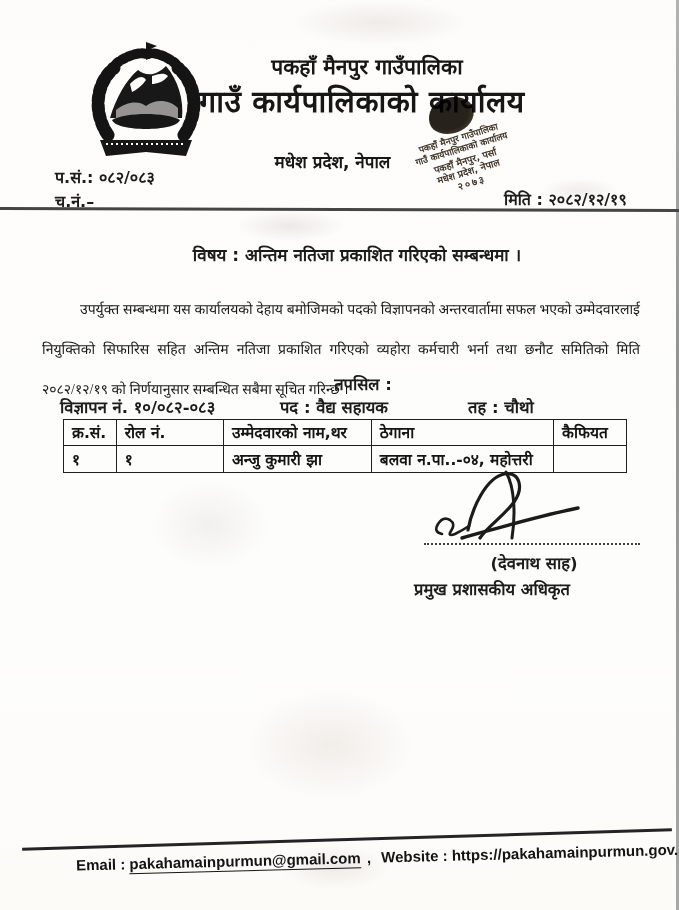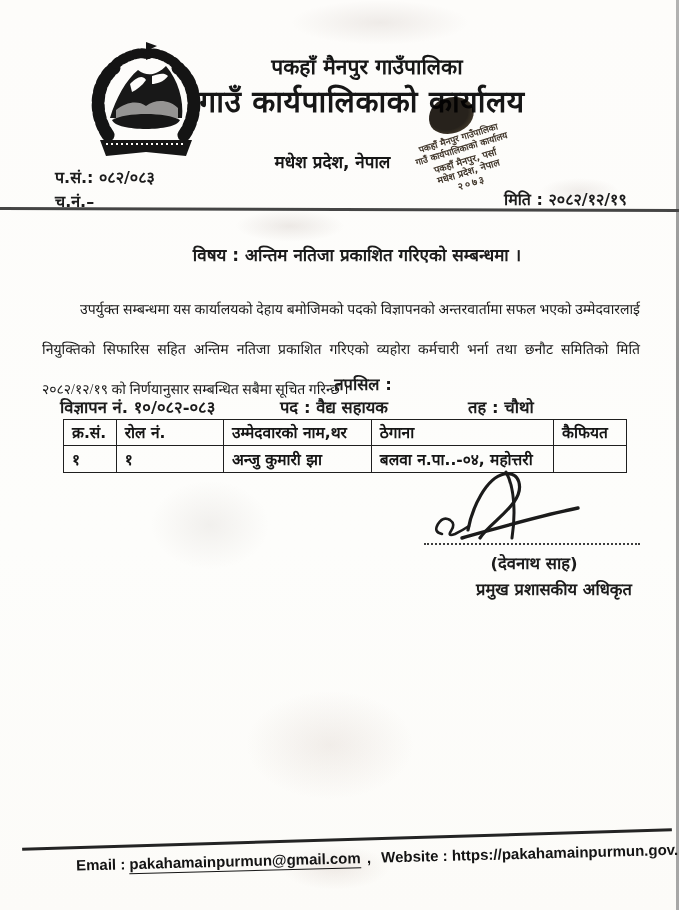--- a/index.html
+++ b/index.html
@@ -92,22 +92,22 @@
   .sig-scribble{position:absolute;left:428px;top:468px;width:185px;height:82px;}
   .sig-dots{
     position:absolute;left:424px;top:543px;width:216px;height:0;
     border-bottom:2.5px dotted #3d3d3d;
   }
   .sig-name{
     position:absolute;left:424px;top:551px;width:220px;
     text-align:center;font-size:16.5px;font-weight:700;
   }
   .sig-title{
-    position:absolute;left:429px;top:577px;width:250px;
-    text-align:center;font-size:16.5px;font-weight:700;
+    position:absolute;left:414px;top:577px;width:250px;
+    text-align:left;font-size:16.5px;font-weight:700;
   }
   
   .footer-line{
     position:absolute;left:22px;top:838px;width:650px;height:2.6px;
     background:#242424;transform:rotate(-1.7deg);
   }
   .footer-text{
     position:absolute;left:76px;top:849px;width:580px;
     transform:rotate(-1.5deg);
     font-family:"Liberation Sans",sans-serif;

